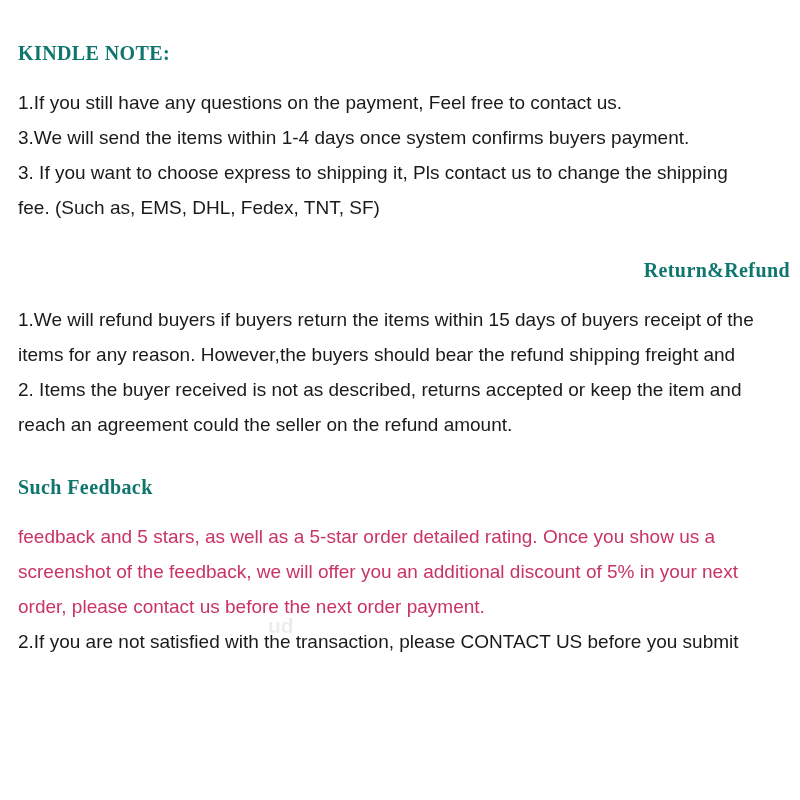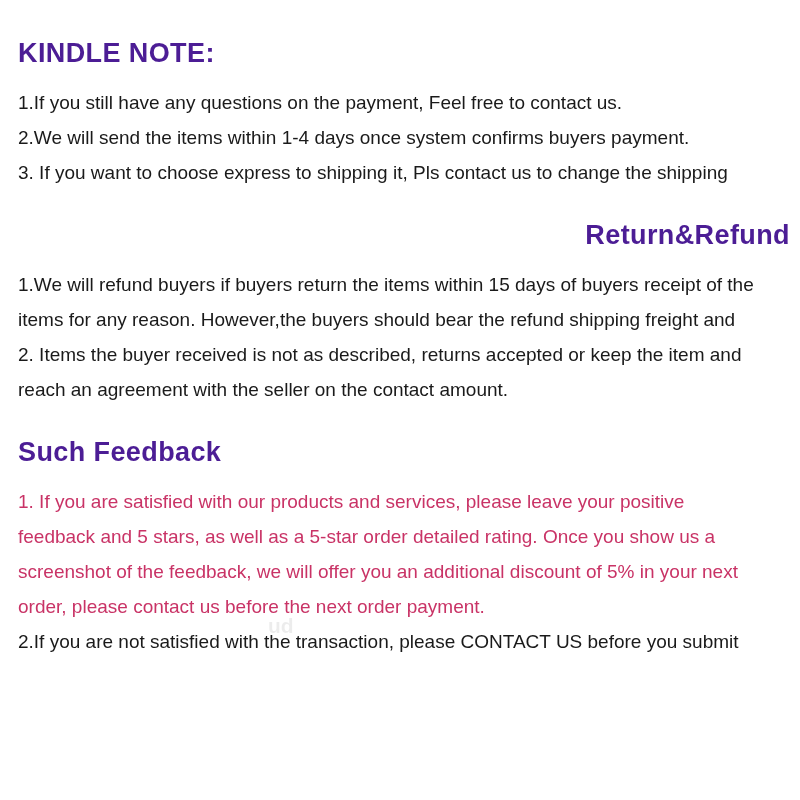--- a/index.html
+++ b/index.html
@@ -12,26 +12,27 @@
     background: #ffffff;
     font-family: "Liberation Sans", sans-serif;
     color: #1a1a1a;
     position: relative;
     overflow: hidden;
   }
   main {
     padding: 36px 10px 0 18px;
   }
   h1 {
-    font-size: 27px;
+    font-size: 20px;
     font-weight: 700;
-    color: #4c1d95;
+    color: #0f766e;
     margin: 0 0 15px 0;
     letter-spacing: 0.4px;
     line-height: 34px;
+    font-family: Liberation Serif, serif;
   }
   section[data-name="section-return-refund"] h1 {
     margin-top: 28px;
     text-align: right;
   }
   section[data-name="section-about-feedback"] h1 {
     margin-top: 28px;
   }
   .line {
     margin: 0;
@@ -56,39 +57,39 @@
 </style>
 </head>
 <body style="--accent: #c93366; background: rgb(255, 255, 255); color: rgb(26, 26, 26);">
 
 <main data-name="seller-notes-document">
 
   <section data-name="section-kindle-note">
     <h1 data-name="kindle-note-heading">KINDLE NOTE:</h1>
     <div data-name="kindle-note-body">
         <p class="line" data-name="text-line">1.If you still have any questions on the payment, Feel free to contact us.</p>
-        <p class="line" data-name="text-line">2.We will send the items within 1-4 days once system confirms buyers payment.</p>
+        <p class="line" data-name="text-line">3.We will send the items within 1-4 days once system confirms buyers payment.</p>
         <p class="line" data-name="text-line">3. If you want to choose express to shipping it, Pls contact us to change the shipping</p>
+        <p class="line" data-name="text-line">fee. (Such as, EMS, DHL, Fedex, TNT, SF)</p>
       </div>
   </section>
 
   <section data-name="section-return-refund">
     <h1 data-name="return-refund-heading">Return&amp;Refund</h1>
     <div data-name="return-refund-body">
         <p class="line" data-name="text-line">1.We will refund buyers if buyers return the items within 15 days of buyers receipt of the</p>
         <p class="line" data-name="text-line">items for any reason. However,the buyers should bear the refund shipping freight and</p>
         <p class="line" data-name="text-line">2. Items the buyer received is not as described, returns accepted or keep the item and</p>
-        <p class="line" data-name="text-line">reach an agreement with the seller on the contact amount.</p>
+        <p class="line" data-name="text-line">reach an agreement could the seller on the refund amount.</p>
       </div>
   </section>
 
   <section data-name="section-about-feedback">
     <h1 data-name="about-feedback-heading">Such Feedback</h1>
     <div data-name="about-feedback-body">
-        <p class="line accent" data-name="text-line">1. If you are satisfied with our products and services, please leave your positive</p>
         <p class="line accent" data-name="text-line">feedback and 5 stars, as well as a 5-star order detailed rating. Once you show us a</p>
         <p class="line accent" data-name="text-line">screenshot of the feedback, we will offer you an additional discount of 5% in your next</p>
         <p class="line accent" data-name="text-line">order, please contact us before the next order payment.</p>
         <p class="line" data-name="text-line">2.If you are not satisfied with the transaction, please CONTACT US before you submit</p>
       </div>
   </section>
 
   <span class="watermark" data-name="watermark-text">ud</span>
 
 </main>

